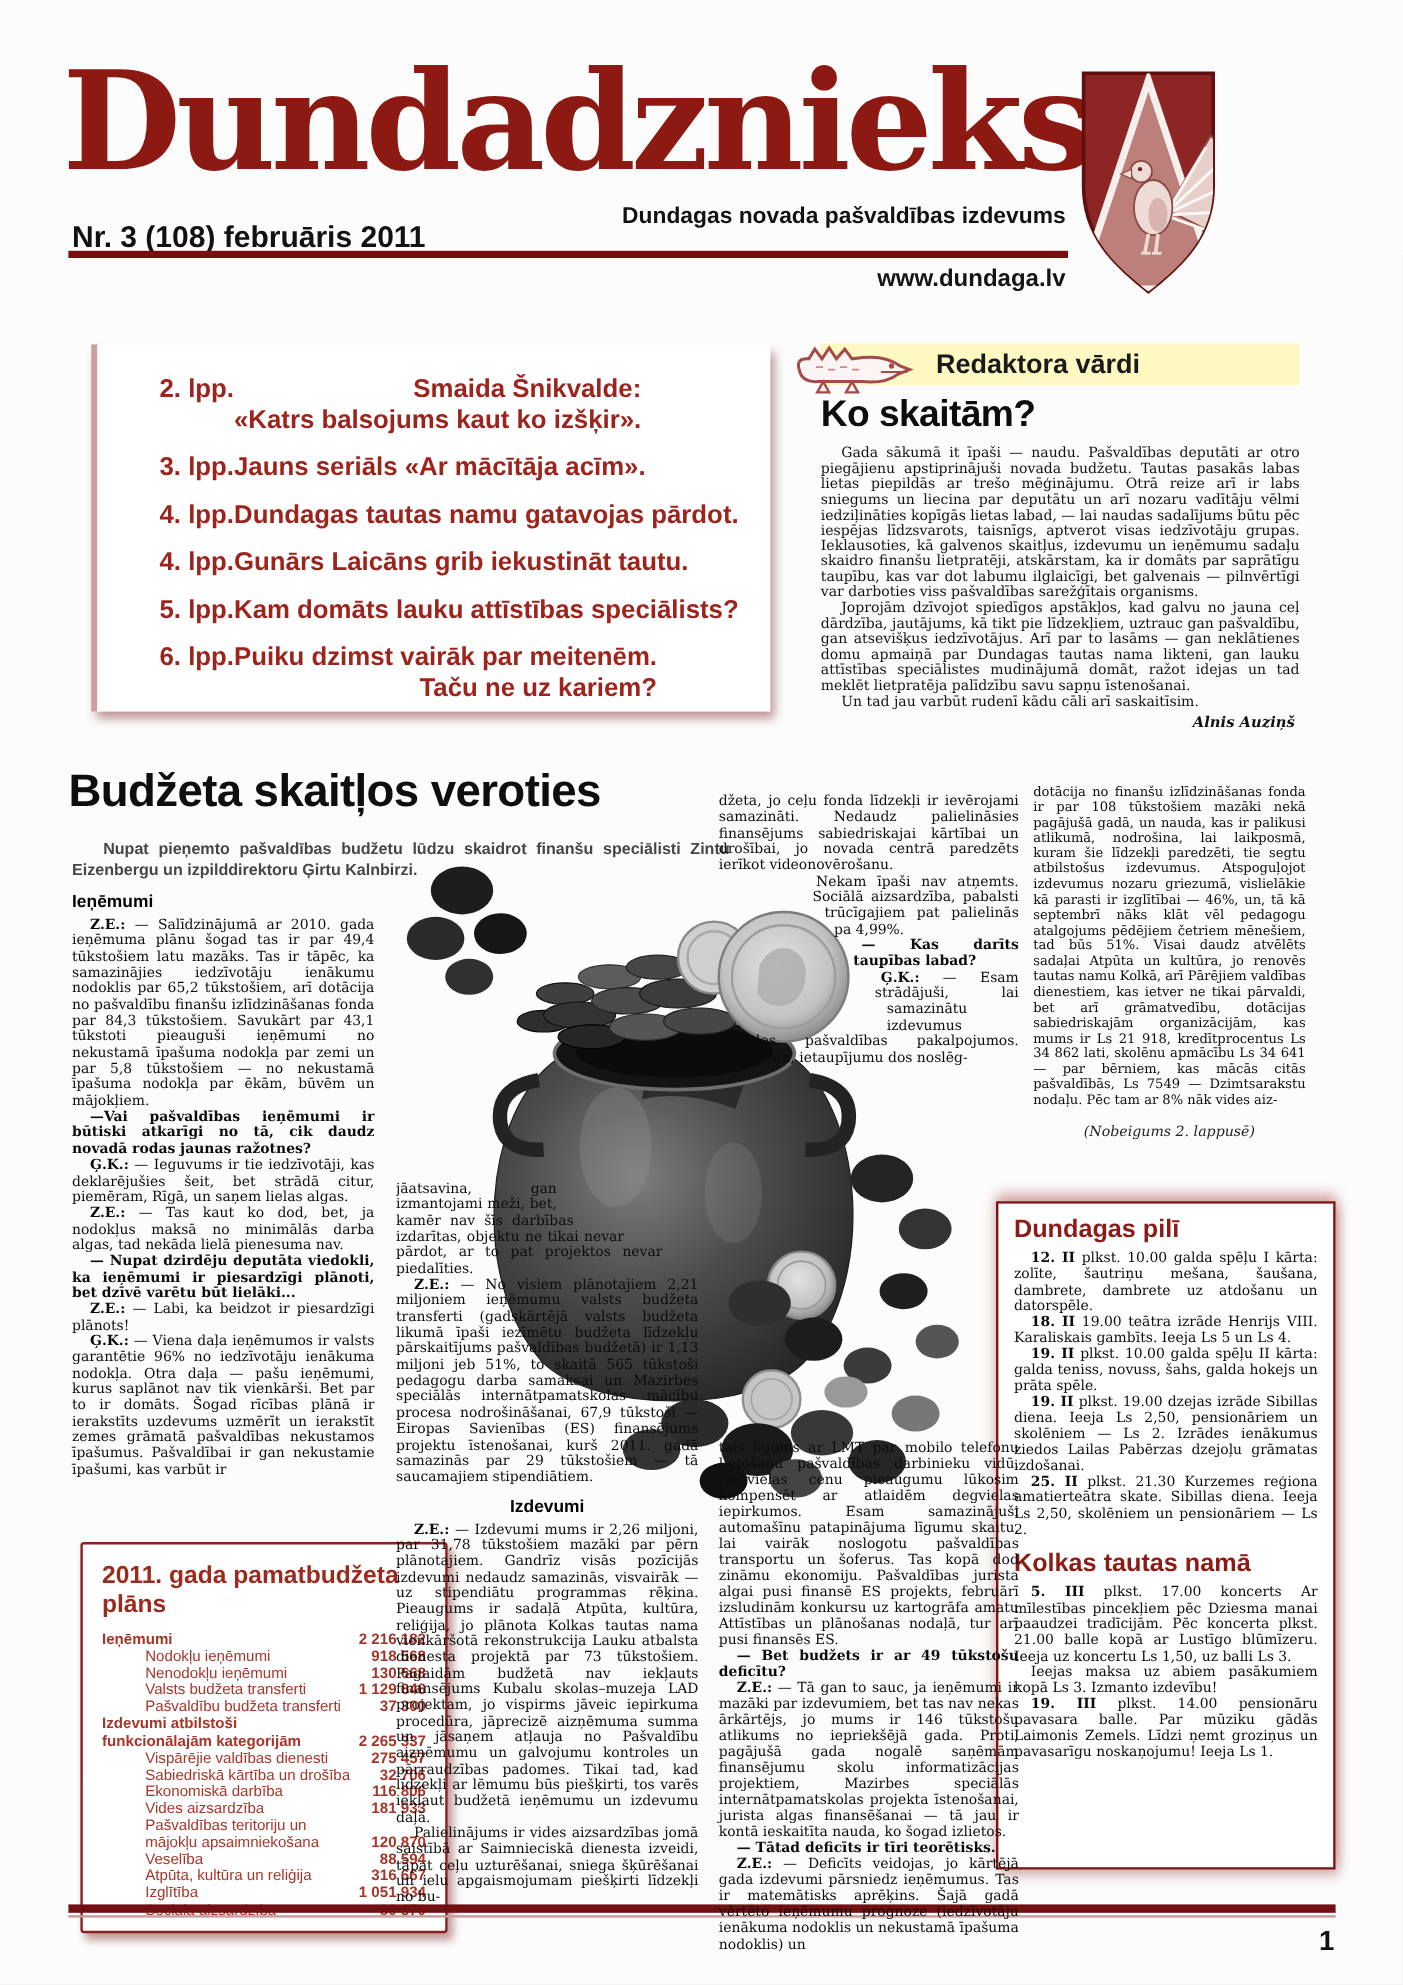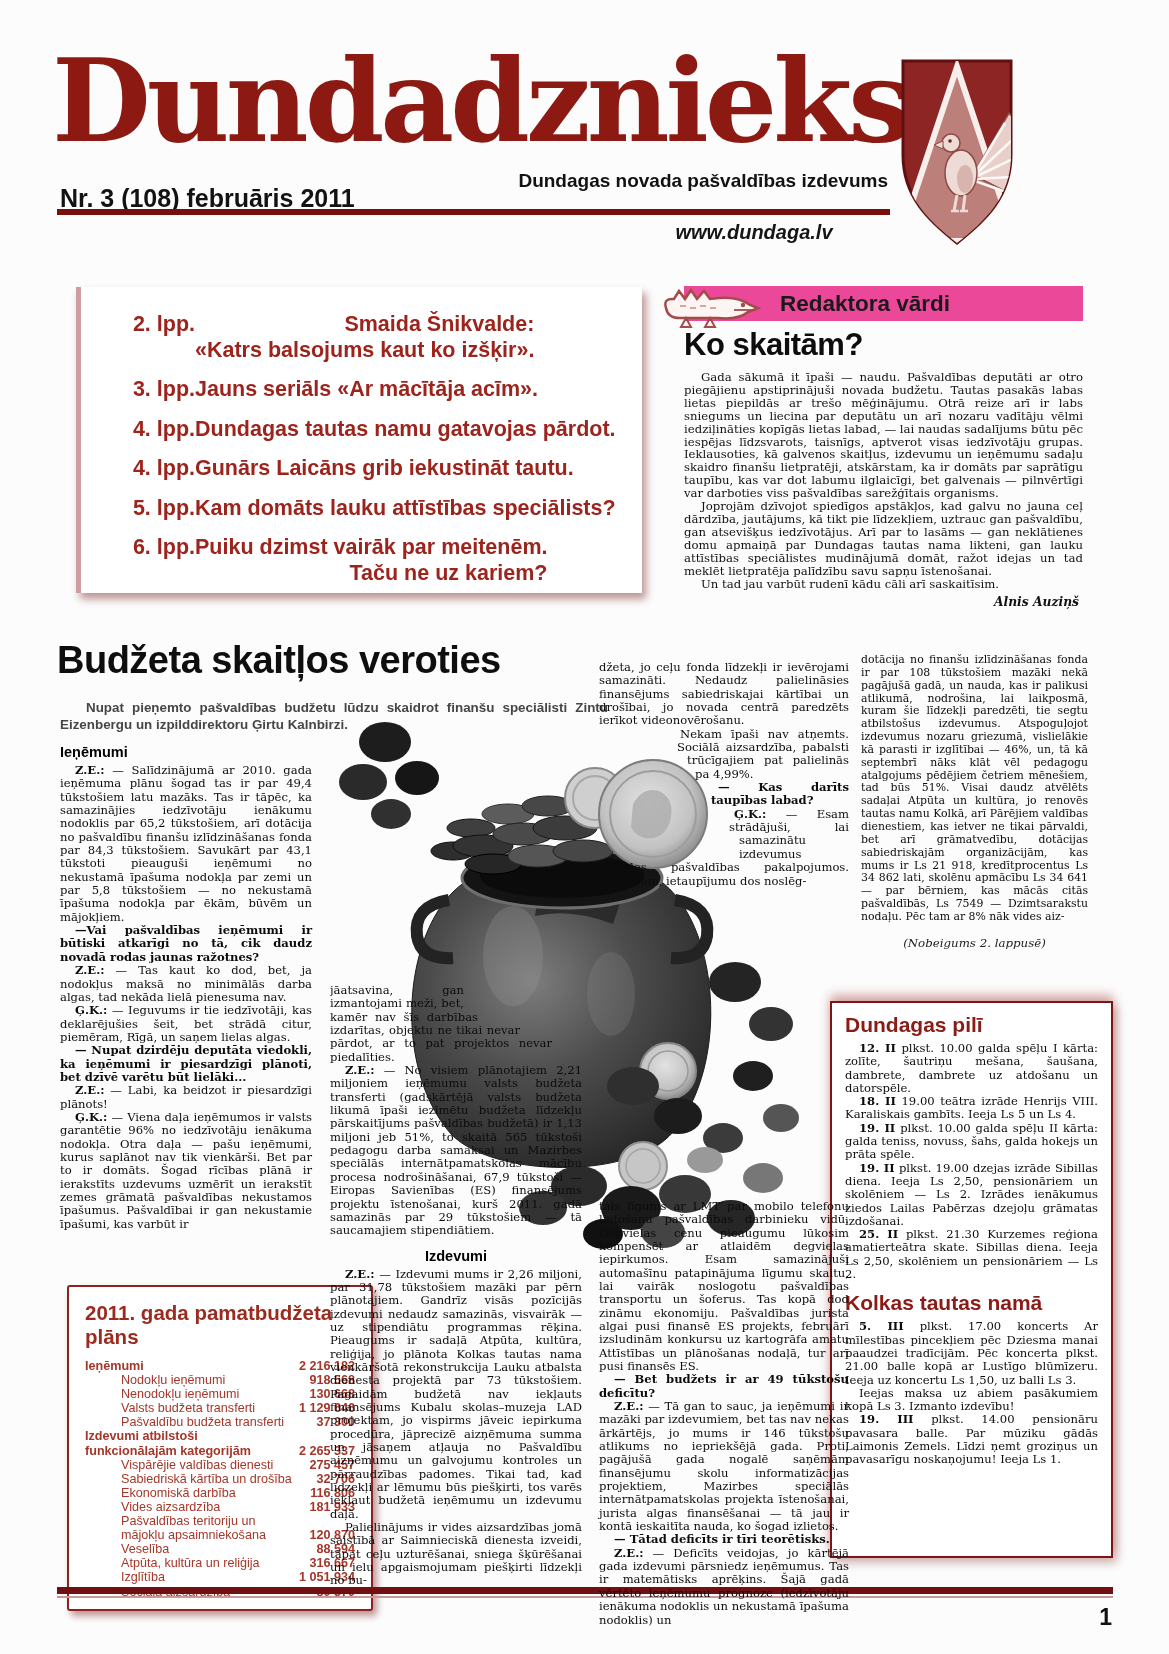--- a/index.html
+++ b/index.html
@@ -6,34 +6,34 @@
   #page{position:relative;width:1169px;height:1654px;background:#fcfcfc;overflow:hidden;
         font-family:"Liberation Sans",sans-serif;}
   .abs{position:absolute;}
 
   
   #mast-title{left:52px;top:44px;font-family:"DejaVu Serif",serif;font-weight:bold;
     font-size:114px;line-height:1;color:#8c1a13;letter-spacing:-4px;}
   #mast-issue{left:60px;top:168px;font-size:25px;font-weight:bold;color:#121212;margin-top:16px;}
   #mast-subtitle{left:420px;top:170px;width:468px;text-align:right;font-size:19px;font-weight:bold;color:#121212;}
   #mast-rule{left:57px;top:209px;width:833px;height:6px;background:#7a0e0e;}
-  #mast-web{left:620px;top:221px;width:268px;text-align:center;font-size:20px;font-weight:bold;color:#151515;font-style:italic;}
+  #mast-web{left:620px;top:221px;width:268px;text-align:right;font-size:20px;font-weight:bold;color:#151515;}
   #shield{left:897px;top:57px;}
 
   
   #toc{left:76px;top:287px;width:566px;height:306px;background:#fff;
     border-left:5px solid #cf9d9d;box-shadow:4px 6px 8px rgba(110,20,20,.45);
     padding:25px 18px 8px 26px;box-sizing:border-box;}
   .titem{display:flex;margin-bottom:14px;color:#9d241c;font-weight:bold;
     font-size:21.5px;line-height:25.5px;text-align:right;}
   .tpage{width:88px;flex:none;}
   .ttitle{white-space:pre-line;}
 
   
-  #ed-banner{left:684px;top:286px;width:399px;height:35px;background:#ec4899;}
+  #ed-banner{left:684px;top:286px;width:399px;height:35px;background:#fef9c3;}
   #ed-banner span{display:block;padding-left:96px;font-size:22.5px;line-height:35px;font-weight:bold;color:#1a1a1a;}
   #croc{left:658px;top:276px;}
   #ed-heading{left:684px;top:327px;font-size:31px;font-weight:bold;color:#0d0d0d;letter-spacing:-0.5px;}
   #ed-body{left:684px;top:371px;width:399px;}
   #ed-body p{margin:0;font-family:"DejaVu Serif",serif;font-size:11.7px;line-height:12.9px;
     text-align:justify;text-indent:17px;color:#111;}
   #ed-sign{text-align:right;font-family:"DejaVu Serif",serif;font-style:italic;font-weight:bold;
     font-size:12.3px;margin-top:4px;padding-right:4px;color:#111;}
 
   
@@ -252,22 +252,22 @@
       <ellipse cx="210" cy="522" rx="24" ry="17" fill="#333"></ellipse>
     </svg>
   </div>
 
   <div class="abs col" id="col1">
     <div class="subhead">Ieņēmumi</div>
     <div>
 
     <p><b class="sp">Z.E.:</b> <span>— Salīdzinājumā ar 2010. gada ieņēmuma plānu šogad tas ir par 49,4 tūkstošiem latu mazāks. Tas ir tāpēc, ka samazinājies iedzīvotāju ienākumu nodoklis par 65,2 tūkstošiem, arī dotācija no pašvaldību finanšu izlīdzināšanas fonda par 84,3 tūkstošiem. Savukārt par 43,1 tūkstoti pieauguši ieņēmumi no nekustamā īpašuma nodokļa par zemi un par 5,8 tūkstošiem — no nekustamā īpašuma nodokļa par ēkām, būvēm un mājokļiem.</span></p>
         <p class="q"><b class="sp"></b> <span>—Vai pašvaldības ieņēmumi ir būtiski atkarīgi no tā, cik daudz novadā rodas jaunas ražotnes?</span></p>
+        <p><b class="sp">Ģ.K.:</b> <span>— Ieguvums ir tie iedzīvotāji, kas deklarējušies šeit, bet strādā citur, piemēram, Rīgā, un saņem lielas algas.</span></p>
         <p><b class="sp">Z.E.:</b> <span>— Tas kaut ko dod, bet, ja nodokļus maksā no minimālās darba algas, tad nekāda lielā pienesuma nav.</span></p>
-        <p><b class="sp">Ģ.K.:</b> <span>— Ieguvums ir tie iedzīvotāji, kas deklarējušies šeit, bet strādā citur, piemēram, Rīgā, un saņem lielas algas.</span></p>
         <p class="q"><b class="sp"></b> <span>— Nupat dzirdēju deputāta viedokli, ka ieņēmumi ir piesardzīgi plānoti, bet dzīvē varētu būt lielāki...</span></p>
         <p><b class="sp">Z.E.:</b> <span>— Labi, ka beidzot ir piesardzīgi plānots!</span></p>
         <p><b class="sp">Ģ.K.:</b> <span>— Viena daļa ieņēmumos ir valsts garantētie 96% no iedzīvotāju ienākuma nodokļa. Otra daļa — pašu ieņēmumi, kurus saplānot nav tik vienkārši. Bet par to ir domāts. Šogad rīcības plānā ir ierakstīts uzdevums uzmērīt un ierakstīt zemes grāmatā pašvaldības nekustamos īpašumus. Pašvaldībai ir gan nekustamie īpašumi, kas varbūt ir</span></p>
       </div>
   </div>
 
   <div class="abs col" id="col2">
     <div id="spacer2"></div>
     <div class="wrapblk">
       <div class="fr" style="width:118px"></div>

